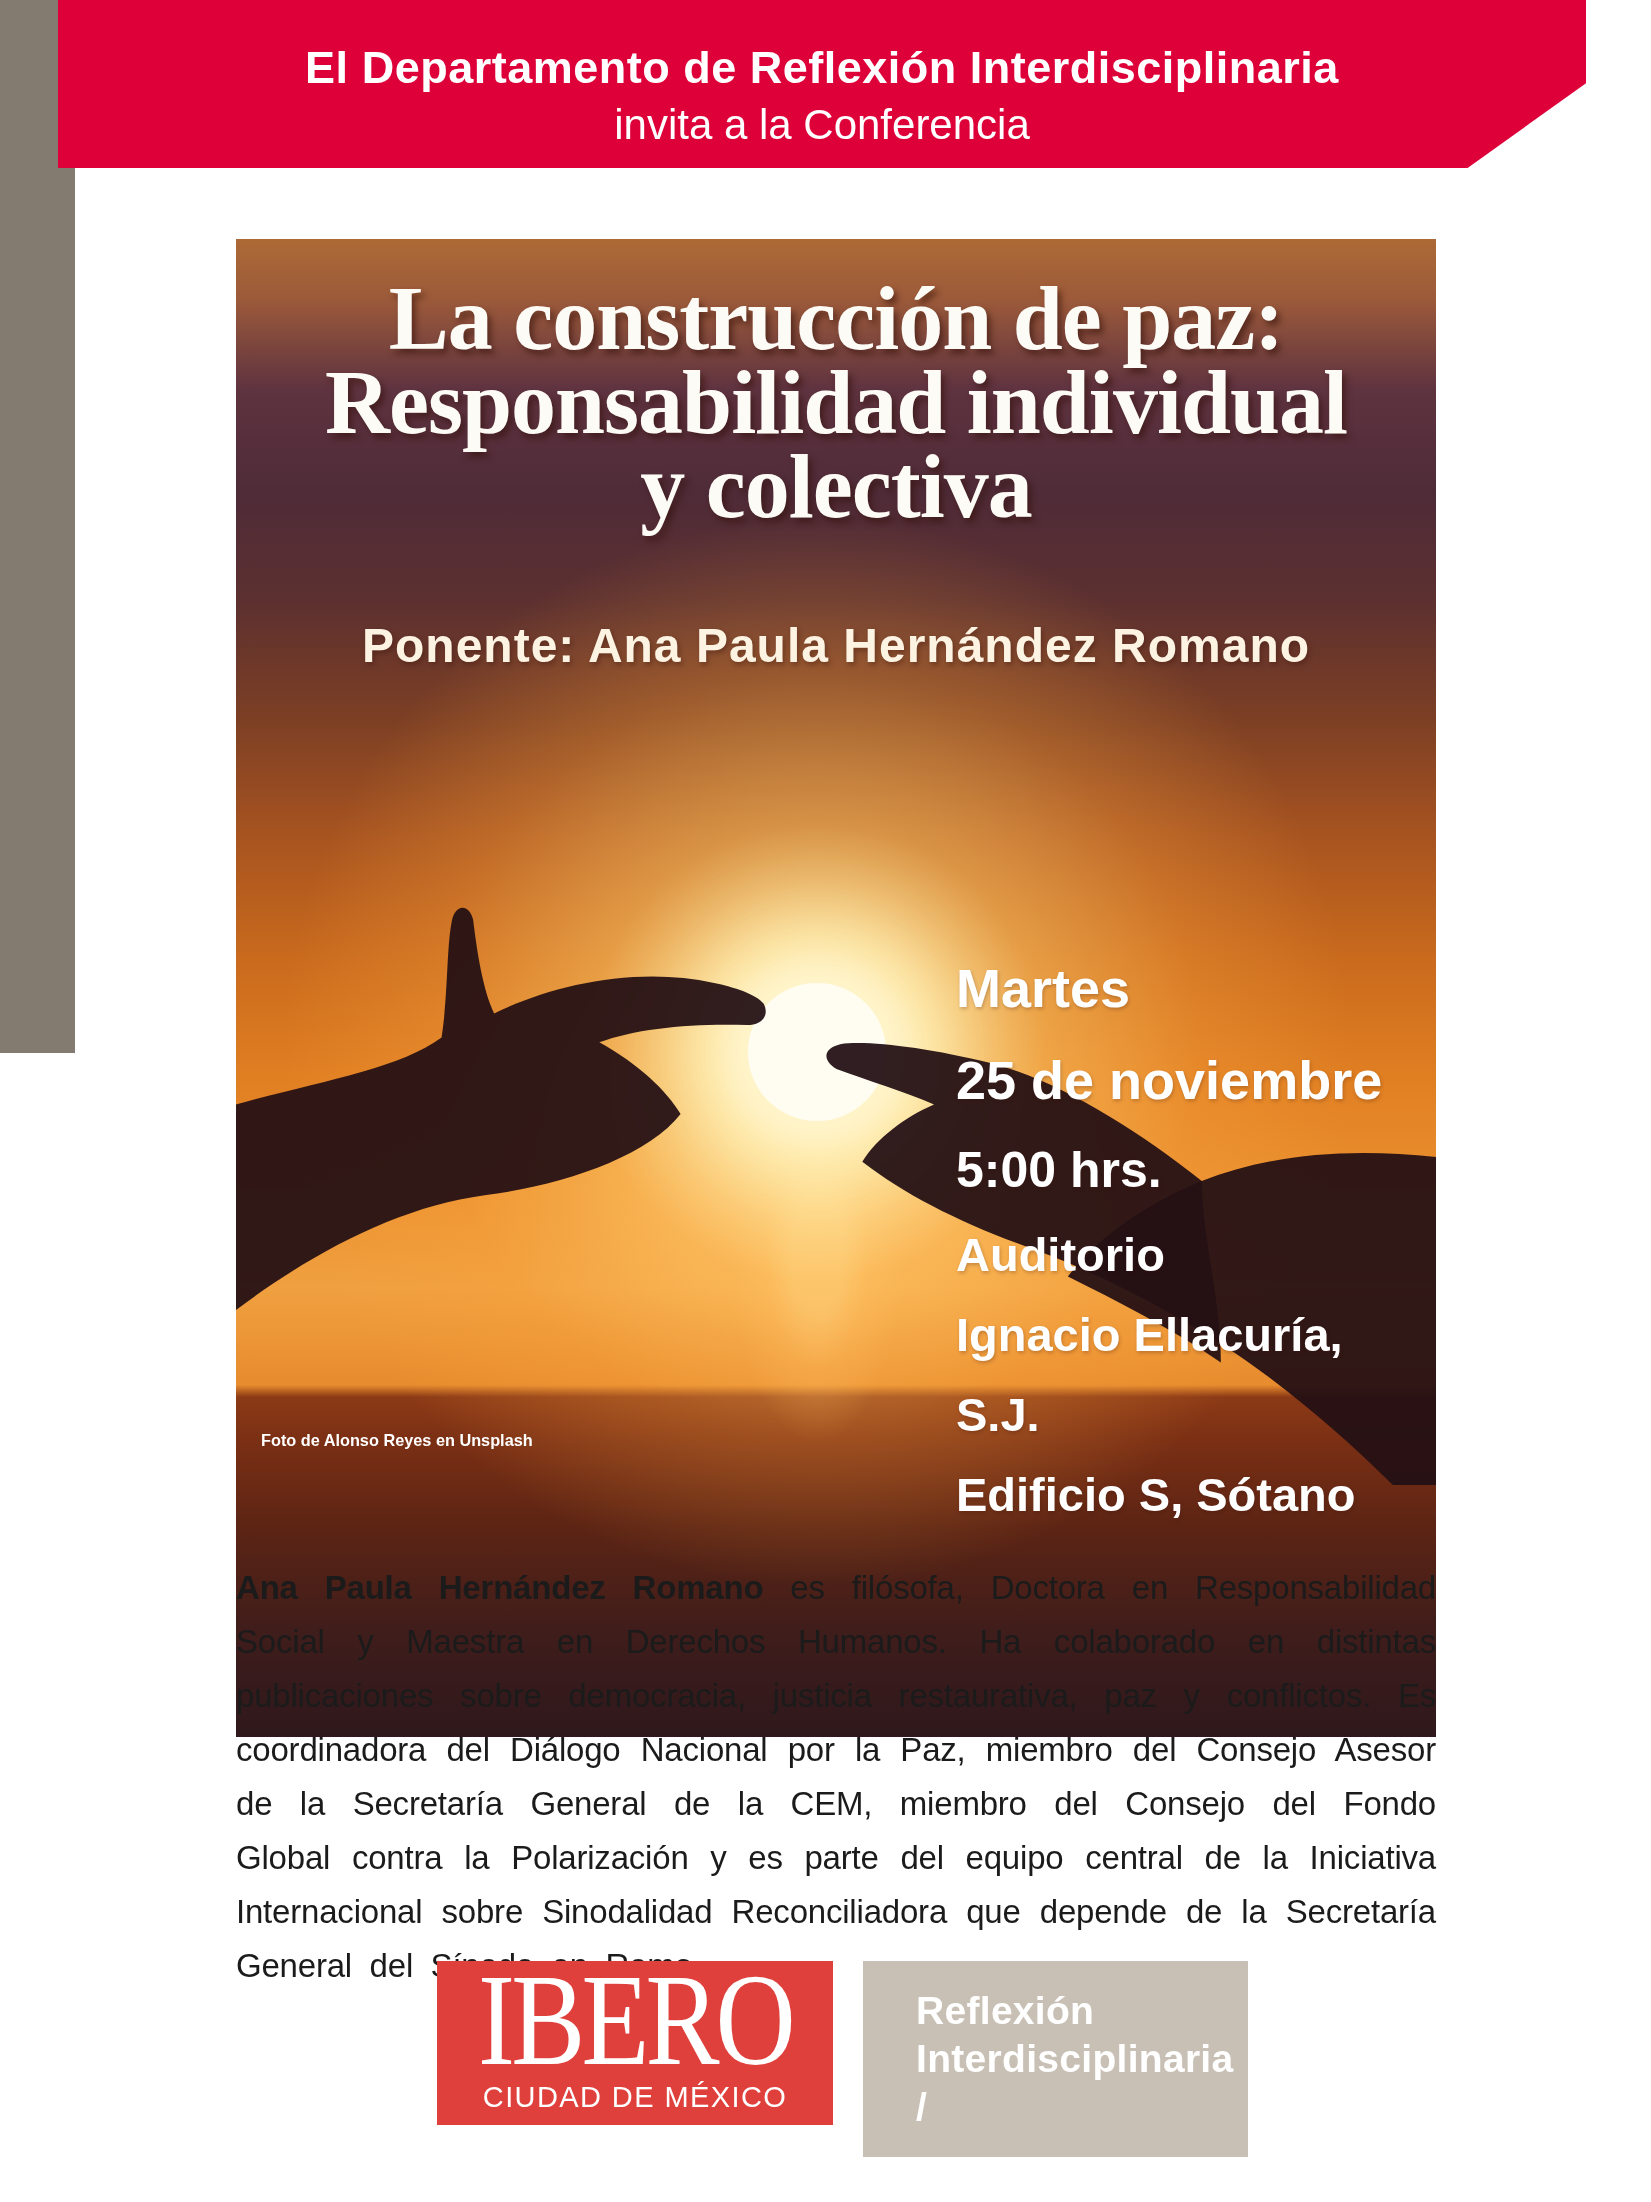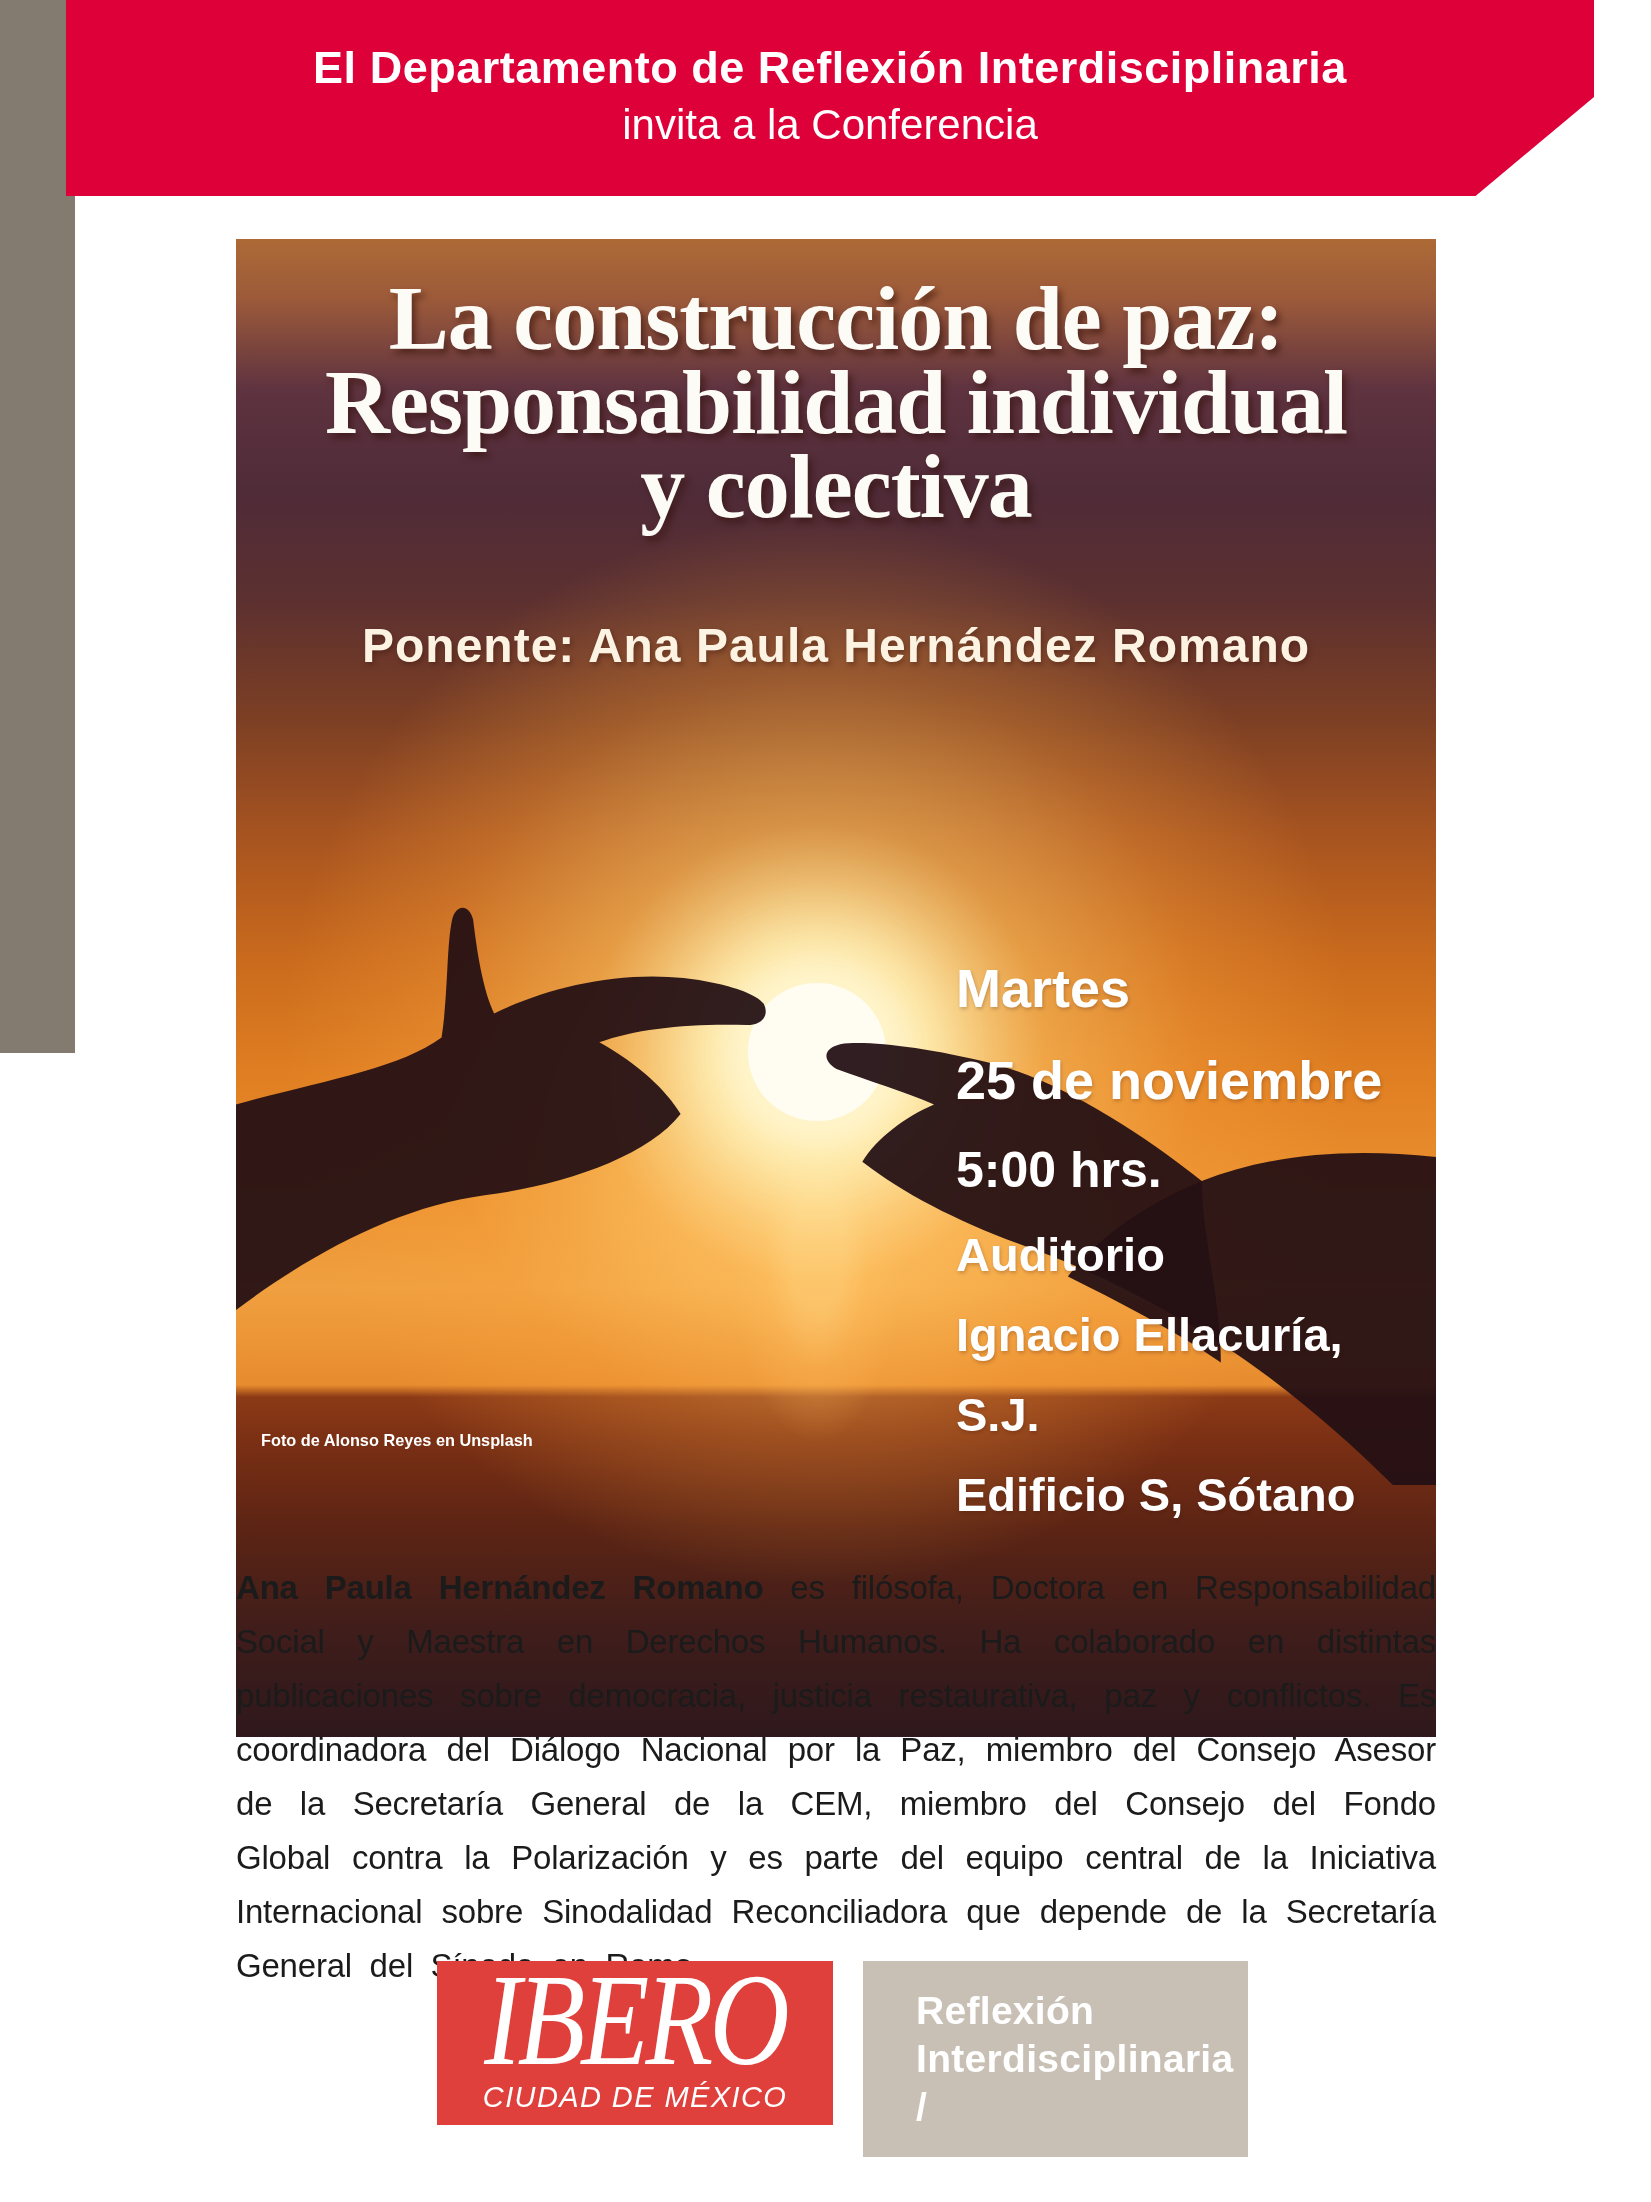--- a/index.html
+++ b/index.html
@@ -3,21 +3,21 @@
 <meta charset="utf-8">
 <style>
   html,body{margin:0;padding:0;background:#ffffff;}
   #page{position:relative;width:1652px;height:2202px;background:#ffffff;overflow:hidden;
         font-family:"Liberation Sans",sans-serif;}
 
   
   .sidebar{position:absolute;left:0;top:0;width:75px;height:1053px;background:#847b70;}
 
   
-  .banner{position:absolute;left:66px;top:0;width:1528px;height:196px;background:#de0139;
+  .banner{position:absolute;left:58px;top:0;width:1528px;height:168px;background:#de0139;
           clip-path:polygon(0 0,100% 0,100% 49.5%,92.25% 100%,0 100%);
           color:#ffffff;text-align:center;}
   .banner-inner{padding-top:38px;}
   .banner-line1{font-size:45px;font-weight:bold;line-height:59px;letter-spacing:0.5px;}
   .banner-line2{font-size:42px;font-weight:normal;line-height:55px;}
 
   
   .photo{position:absolute;left:236px;top:239px;width:1200px;height:1498px;overflow:hidden;
     background:
       radial-gradient(circle 535px at 581px 813px,
@@ -53,21 +53,21 @@
   .credit{position:absolute;left:25px;top:1192px;color:#ffffff;font-weight:bold;font-size:16.3px;}
 
   
   .bio{position:absolute;left:236px;top:1528px;width:1200px;font-size:33px;line-height:54px;
        color:#1b1b1b;text-align:justify;word-spacing:8.6px;letter-spacing:-0.2px;}
   .bio b{font-weight:bold;}
 
   
   .ibero-box{position:absolute;left:437px;top:1961px;width:396px;height:164px;background:#e0403c;
        color:#ffffff;display:flex;flex-direction:column;align-items:center;justify-content:flex-end;
-       padding-bottom:9.6px;box-sizing:border-box;font-style:italic;}
+       padding-bottom:9.6px;box-sizing:border-box;}
   .ibero-word{font-family:"Liberation Serif",serif;font-size:111px;line-height:99px;
        letter-spacing:-3.8px;display:inline-block;transform:scaleY(1.18);transform-origin:center bottom;}
   .ibero-sub{font-size:29px;letter-spacing:1.4px;line-height:36px;margin-top:1.9px;}
 
   .dept-box{position:absolute;left:863px;top:1961px;width:385px;height:196px;background:#c9c0b5;
        color:#ffffff;display:flex;flex-direction:column;justify-content:center;
        padding-left:53px;box-sizing:border-box;}
   .dept-line{font-size:39px;font-weight:bold;line-height:48px;letter-spacing:0.3px;}
 </style>
 </head>

